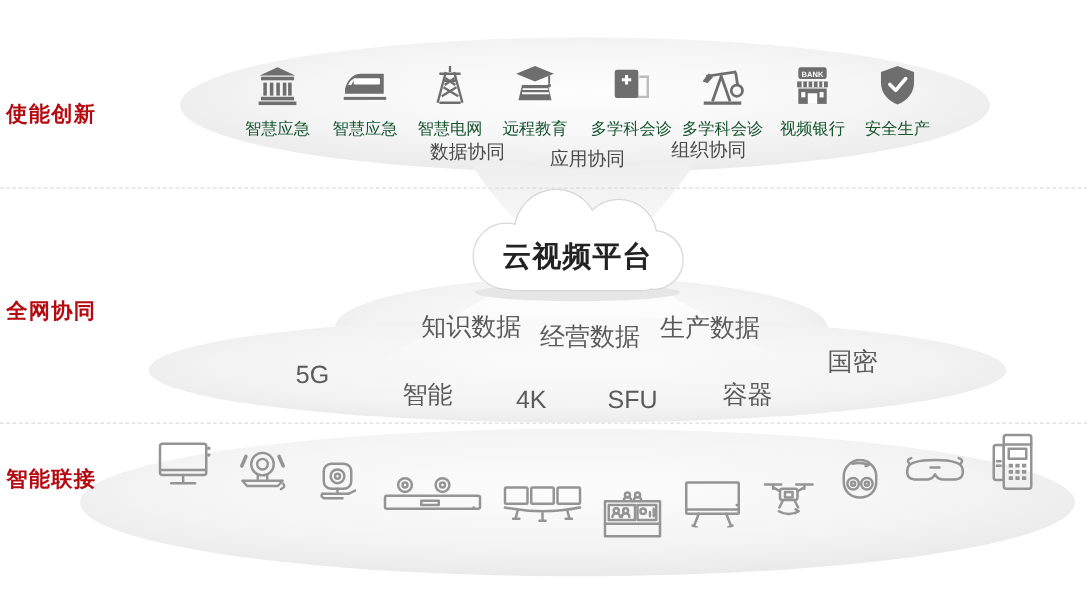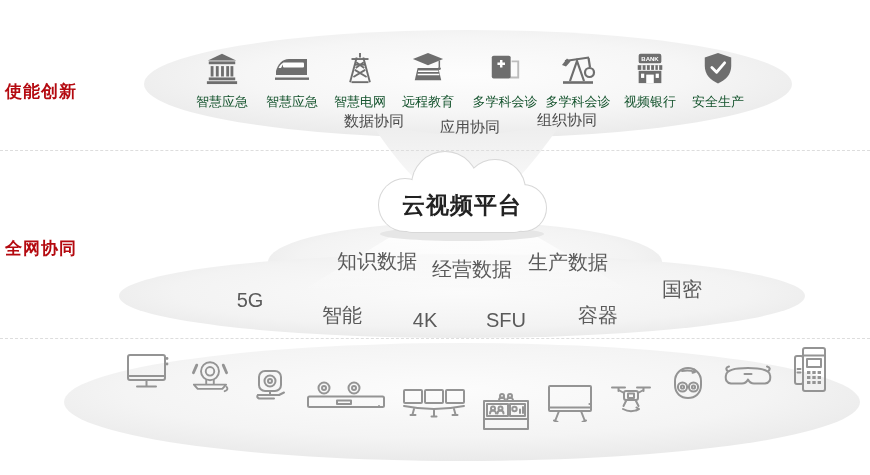--- a/index.html
+++ b/index.html
@@ -89,20 +89,21 @@
         <rect x="398" y="204" width="130" height="28" rx="14"></rect>
       </g>
     </g>
   </svg>
 
   <div class="dash" style="top:150px;"></div>
   <div class="dash" style="top:338px;"></div>
 
   <div class="seclabel" style="top:80px;">使能创新</div>
   <div class="seclabel" style="top:237px;">全网协同</div>
+  <div class="seclabel" style="top:372px;">智能联接</div>
 
   <div class="app" style="left:222px;">
     <svg class="ic" width="34" height="36" viewBox="0 0 36 36">
       <g class="topicon">
         <path d="M18 3 L33 10 H3 Z"></path>
         <rect x="4" y="11" width="28" height="3"></rect>
         <rect x="6" y="16" width="3" height="11"></rect>
           <rect x="11.5" y="16" width="3" height="11"></rect>
         <rect x="17" y="16" width="3" height="11"></rect>
           <rect x="22.5" y="16" width="3" height="11"></rect>

